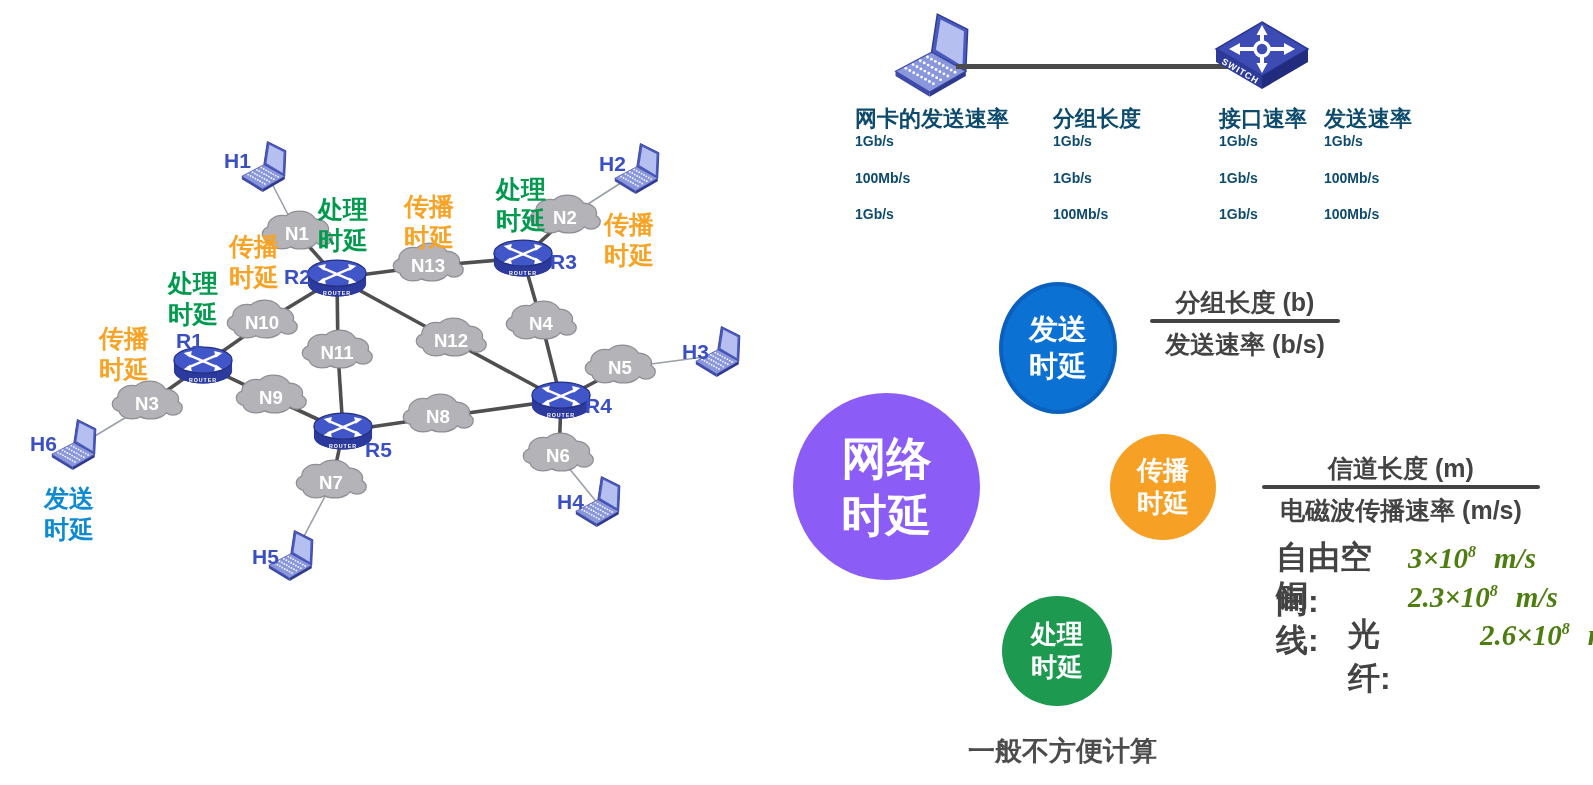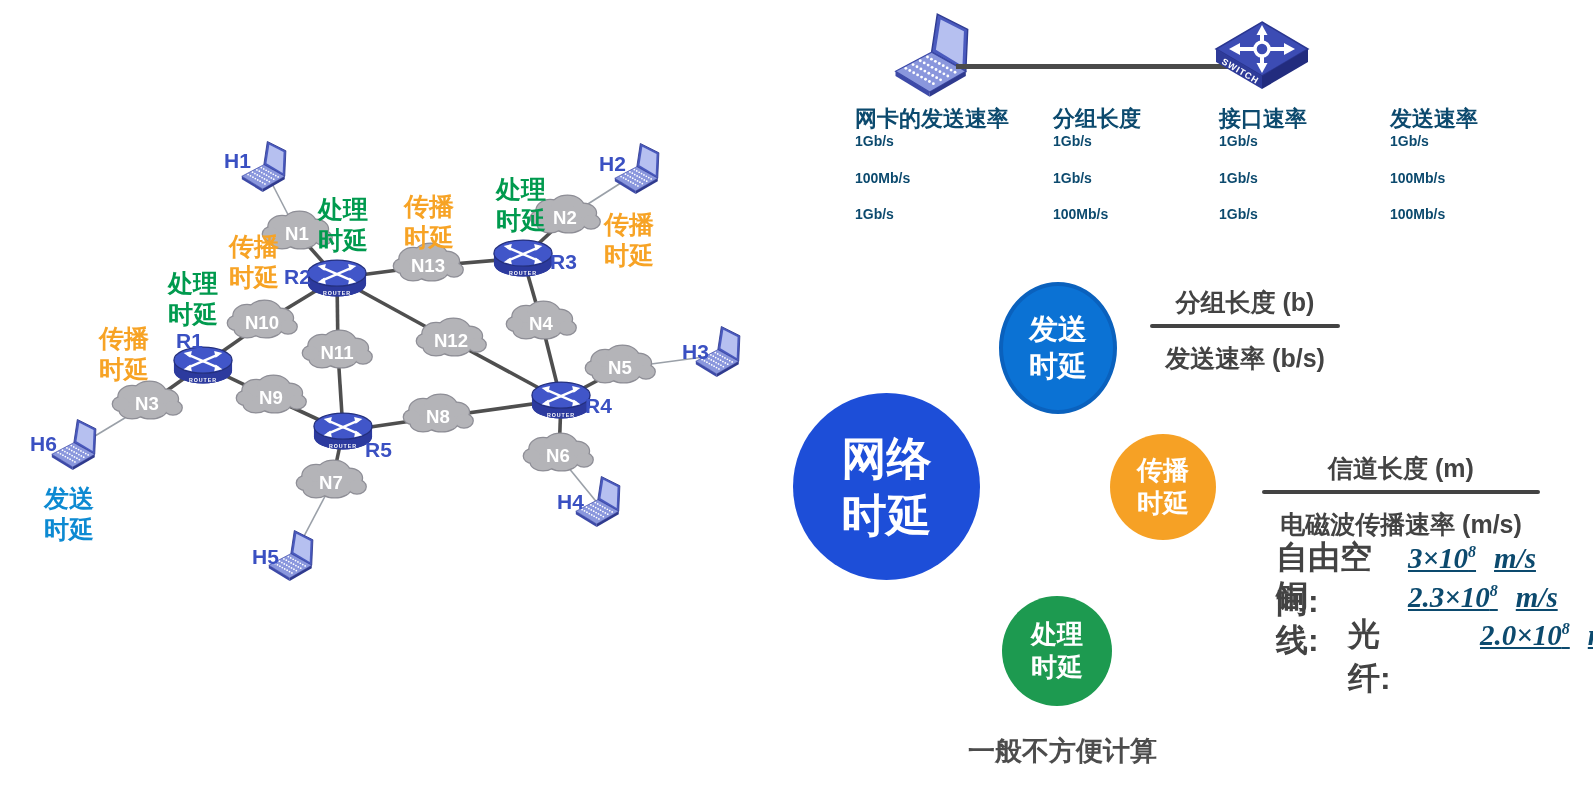--- a/index.html
+++ b/index.html
@@ -21,34 +21,34 @@
   .cable{position:absolute;background:#4a4a4a;}
 
   
   .rate-col{position:absolute;top:104px;color:#0c4a6e;}
   .rate-col .th{font-size:22px;font-weight:bold;height:29px;}
   .rate-col .td{font-size:14px;font-weight:bold;height:36.5px;}
 
   
   .circle{position:absolute;border-radius:50%;display:flex;flex-direction:column;align-items:center;justify-content:center;color:#fff;font-weight:bold;}
   .c-blue{background:#0b72d4;border:4px solid #0a61bd;width:110px;height:124px;font-size:29px;line-height:37px;left:999px;top:282px;}
-  .c-pink{background:#1d4ed8;width:187px;height:187px;font-size:45px;line-height:57px;left:793px;top:393px;}
+  .c-pink{background:#8b5cf6;width:187px;height:187px;font-size:45px;line-height:57px;left:793px;top:393px;}
   .c-orange{background:#f6a125;width:106px;height:106px;font-size:26px;line-height:33px;left:1110px;top:434px;}
   .c-green{background:#1d9a50;width:110px;height:110px;font-size:26px;line-height:33px;left:1002px;top:596px;}
 
   
   .fraction{position:absolute;text-align:center;color:#434343;font-weight:bold;}
-  .fraction .num{font-size:25px;padding-bottom:5px;}
+  .fraction .num{font-size:25px;}
   .fraction .bar{height:4px;background:#434343;border-radius:2px;}
-  .fraction .den{font-size:25px;padding-top:14px;}
+  .fraction .den{font-size:25px;padding-top:5px;}
 
   
   .speed-row{position:absolute;display:flex;align-items:baseline;color:#434343;}
   .sp-label{font-size:32px;font-weight:bold;width:132px;}
-  .sp-value{font-family:"Liberation Serif",serif;font-style:italic;font-size:29px;font-weight:600;color:#0c4a6e;text-decoration:underline;}
+  .sp-value{font-family:"Liberation Serif",serif;font-style:italic;font-size:29px;font-weight:600;color:#4d7c0f;}
   .sp-value sup{font-size:16px;}
   .sp-unit{margin-left:18px;}
 
   .note{position:absolute;font-size:27px;font-weight:bold;color:#4c4c4c;}
 </style>
 </head>
 <body>
 
 <div id="canvas">
 
@@ -444,21 +444,21 @@
     <div class="td">1Gb/s</div>
     <div class="td">1Gb/s</div>
     <div class="td">100Mb/s</div>
   </div>
   <div class="rate-col" style="left:1219px">
     <div class="th">接口速率</div>
     <div class="td">1Gb/s</div>
     <div class="td">1Gb/s</div>
     <div class="td">1Gb/s</div>
   </div>
-  <div class="rate-col" style="left:1390px">
+  <div class="rate-col" style="left:1324px">
     <div class="th">发送速率</div>
     <div class="td">1Gb/s</div>
     <div class="td">100Mb/s</div>
     <div class="td">100Mb/s</div>
   </div>
 
   <div class="circle c-blue">
     <div>发送</div>
     <div>时延</div>
   </div>
@@ -486,21 +486,21 @@
   <div class="speed-row" style="left:1276px;top:536px">
     <span class="sp-label">自由空间:</span>
     <span class="sp-value"><span>3×10</span><sup>8</sup><span class="sp-unit">m/s</span></span>
   </div>
   <div class="speed-row" style="left:1276px;top:575px">
     <span class="sp-label">铜　　线:</span>
     <span class="sp-value"><span>2.3×10</span><sup>8</sup><span class="sp-unit">m/s</span></span>
   </div>
   <div class="speed-row" style="left:1348px;top:613px">
     <span class="sp-label">光　　纤:</span>
-    <span class="sp-value"><span>2.0×10</span><sup>8</sup><span class="sp-unit">m/s</span></span>
+    <span class="sp-value"><span>2.6×10</span><sup>8</sup><span class="sp-unit">m/s</span></span>
   </div>
 
   <div class="circle c-green">
     <div>处理</div>
     <div>时延</div>
   </div>
   <div class="note" style="left:968px;top:733px">一般不方便计算</div>
 
 </div>
 

